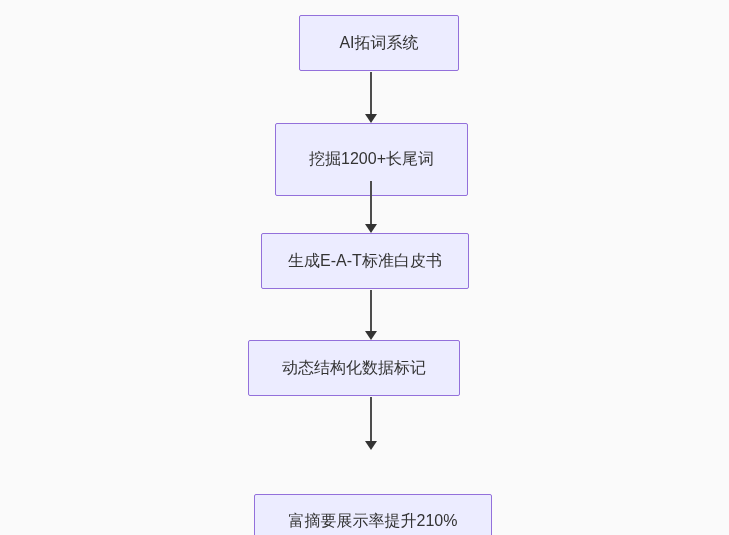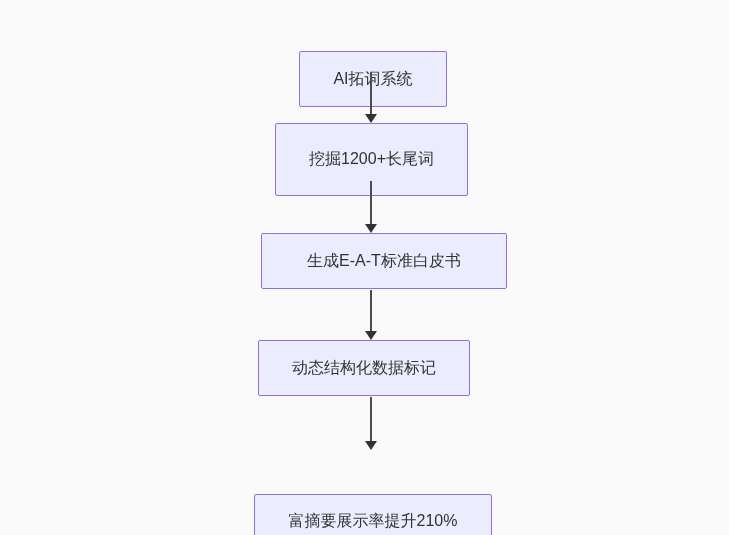--- a/index.html
+++ b/index.html
@@ -22,24 +22,24 @@
     border: 1px solid #9370db;
     border-radius: 2px;
     color: #333333;
     font-size: 16px;
     display: flex;
     align-items: center;
     justify-content: center;
     text-align: center;
     white-space: nowrap;
   }
-  .n1 { left: 299px; top: 15px;  width: 148px; height: 56px; margin-top: 36px; }
+  .n1 { left: 299px; top: 15px;  width: 160px; height: 56px; }
   .n2 { left: 275px; top: 123px; width: 193px; height: 73px; }
-  .n3 { left: 261px; top: 233px; width: 246px; height: 56px; }
-  .n4 { left: 258px; top: 340px; width: 212px; height: 56px; }
+  .n3 { left: 261px; top: 233px; width: 208px; height: 56px; }
+  .n4 { left: 248px; top: 340px; width: 212px; height: 56px; }
   .n5 { left: 254px; top: 450px; width: 238px; height: 55px; margin-top: 44px; }
 
   .arrow {
     position: absolute;
     width: 12px;
     left: 365px;
   }
   .arrow .line {
     position: absolute;
     left: 5px;

